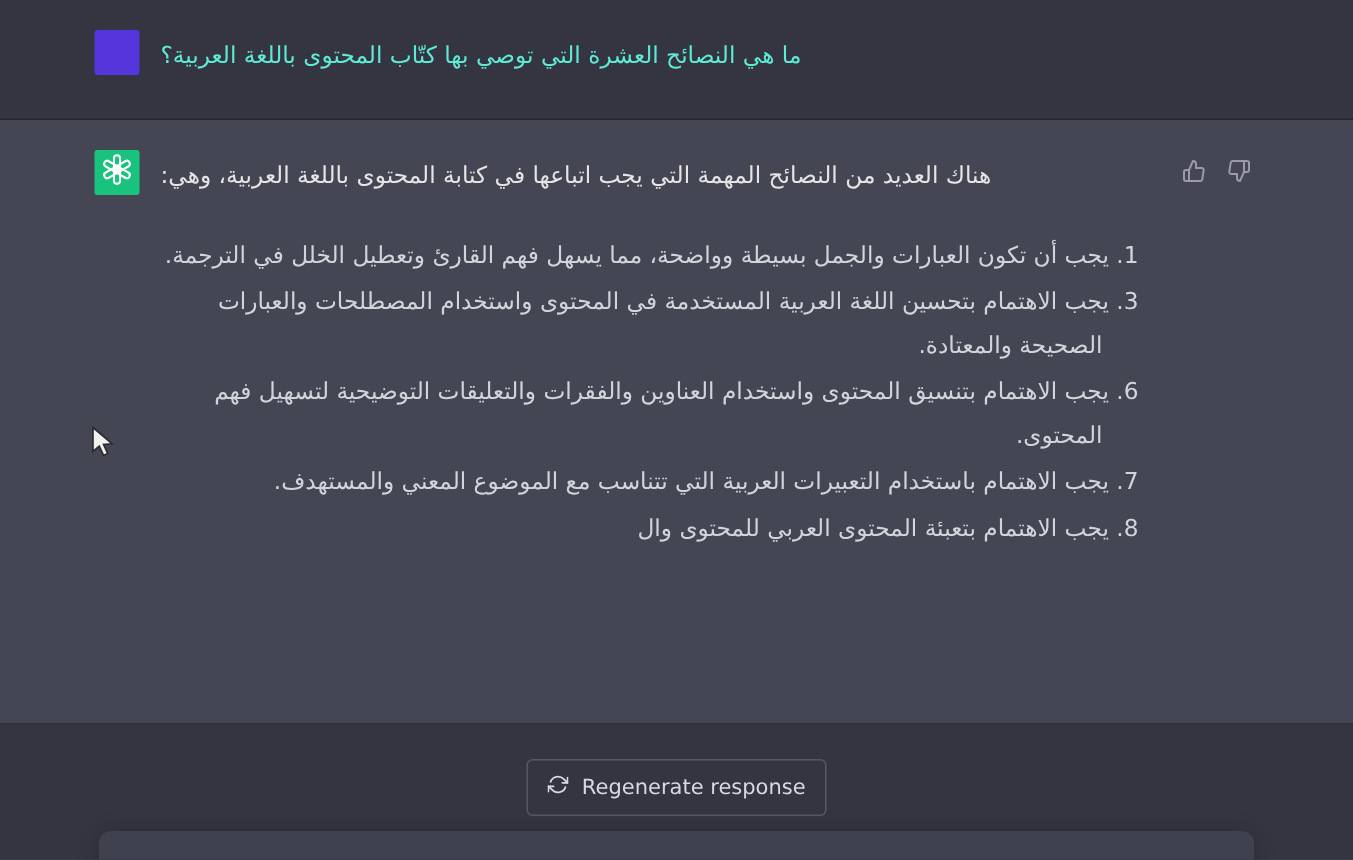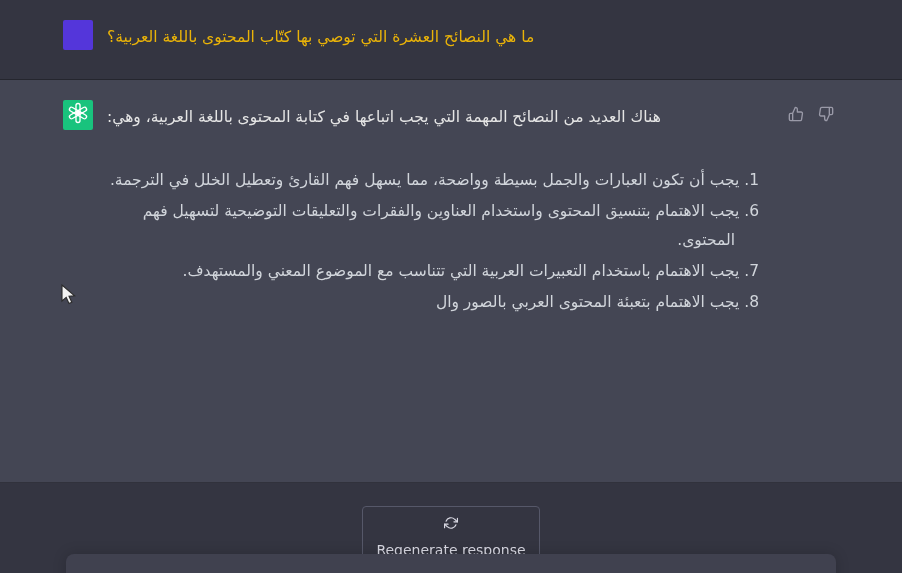--- a/index.html
+++ b/index.html
@@ -19,23 +19,23 @@
   }
   .avatar-user { background: #5436da; }
   .avatar-assistant { background: #19c37d; }
   .msg-text-col {
     margin-left: 14px;
     width: 652px;
     padding-top: 3px;
     font-size: 15.5px;
     line-height: 28px;
   }
-  .user-text { color: #eab308; direction: rtl; text-align: left; }
+  .user-text { color: #5eead4; direction: rtl; text-align: left; }
   .assistant-intro { color: #e5e5e5; direction: rtl; text-align: left; }
-  .tips-list { margin-top: 35px; direction: rtl; text-align: right; color: #d1d5db; }
+  .tips-list { margin-top: 25px; direction: rtl; text-align: right; color: #d1d5db; }
   .tip-item {
     line-height: 29px;
     margin-bottom: 2px;
     padding-right: 24px;   
     text-indent: -24px;
   }
   .tip-num { color: #d1d5db; }
   .feedback {
     position: absolute; top: 25px; right: 66px;
     display: flex; gap: 10px;
@@ -51,21 +51,20 @@
   .regen-btn {
     display: inline-flex; align-items: center; gap: 9px;
     background: #343541;
     border: 1px solid #565869;
     border-radius: 4px;
     color: #d9d9e3;
     font-size: 14px;
     font-family: "DejaVu Sans", "Liberation Sans", sans-serif;
     padding: 9px 13px;
     cursor: pointer;
-    flex-direction: column;
   }
   .regen-btn svg { width: 14px; height: 14px; color: #d9d9e3; }
   .input-bar {
     position: absolute; top: 71px; left: 50%; transform: translateX(-50%);
     width: 770px; height: 48px;
     background: #40414f;
     border-radius: 8px;
     box-shadow: 0 0 14px rgba(0,0,0,0.18);
   }
   .mouse-cursor { position: absolute; left: 61px; top: 284px; z-index: 50; pointer-events: none; }
@@ -95,23 +94,24 @@
             <rect x="9.8" y="1.6" width="4.4" height="11.2" rx="2.2" transform="rotate(240 12 12)"></rect>
             <rect x="9.8" y="1.6" width="4.4" height="11.2" rx="2.2" transform="rotate(300 12 12)"></rect>
           </g>
         </svg>
       </span>
     </div>
     <div class="msg-text-col">
       <div class="assistant-intro">هناك العديد من النصائح المهمة التي يجب اتباعها في كتابة المحتوى باللغة العربية، وهي:</div>
       <div class="tips-list">
         <div class="tip-item"><span class="tip-num">1.</span> <span>يجب أن تكون العبارات والجمل بسيطة وواضحة، مما يسهل فهم القارئ وتعطيل الخلل في الترجمة.</span></div>
+        <div class="tip-item"><span class="tip-num">3.</span> <span>يجب الاهتمام بتحسين اللغة العربية المستخدمة في المحتوى واستخدام المصطلحات والعبارات الصحيحة والمعتادة.</span></div>
         <div class="tip-item"><span class="tip-num">6.</span> <span>يجب الاهتمام بتنسيق المحتوى واستخدام العناوين والفقرات والتعليقات التوضيحية لتسهيل فهم المحتوى.</span></div>
         <div class="tip-item"><span class="tip-num">7.</span> <span>يجب الاهتمام باستخدام التعبيرات العربية التي تتناسب مع الموضوع المعني والمستهدف.</span></div>
-        <div class="tip-item"><span class="tip-num">8.</span> <span>يجب الاهتمام بتعبئة المحتوى العربي بالصور وال</span></div>
+        <div class="tip-item"><span class="tip-num">8.</span> <span>يجب الاهتمام بتعبئة المحتوى العربي للمحتوى وال</span></div>
       </div>
     </div>
   </div>
 
   <div class="feedback">
     <button class="fb-btn" title="">
       <span>
         <svg viewBox="0 0 24 24" fill="none" stroke="currentColor" stroke-width="2" stroke-linecap="round" stroke-linejoin="round">
           <path d="M14 9V5a3 3 0 0 0-3-3l-4 9v11h11.28a2 2 0 0 0 2-1.7l1.38-9a2 2 0 0 0-2-2.3zM7 22H4a2 2 0 0 1-2-2v-7a2 2 0 0 1 2-2h3"></path>
         </svg>

